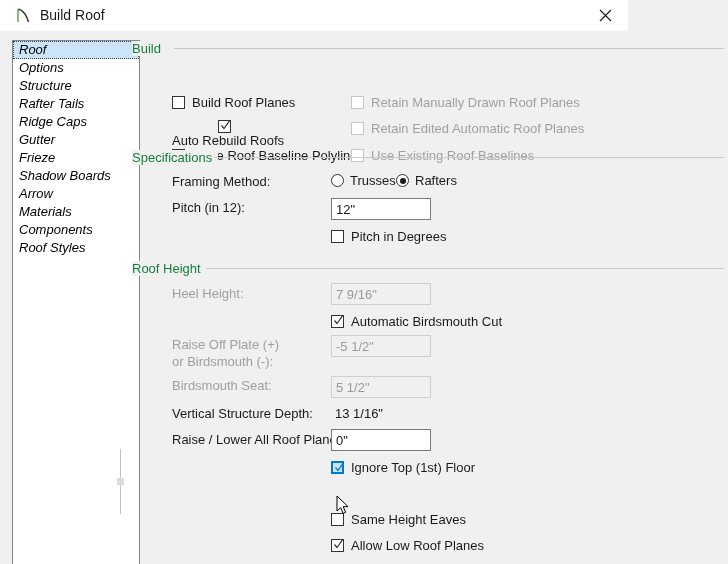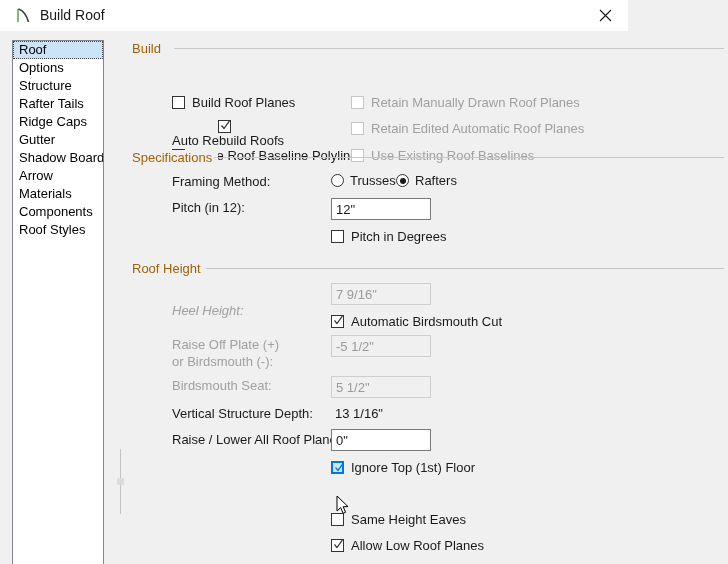--- a/index.html
+++ b/index.html
@@ -54,26 +54,27 @@
     position: absolute;
     left: 0; top: 31px;
     width: 728px; height: 533px;
     background: #f0f0f0;
   }
 
   
   #sidebar {
     position: absolute;
     left: 12px; top: 9px;
-    width: 92px; height: 524px;
+    width: 128px; height: 524px;
     background: #ffffff;
     border: 1px solid #828790;
     border-bottom: none;
     box-sizing: border-box;
     overflow: hidden;
+    font-style: italic;
   }
   .side-item {
     height: 18px;
     line-height: 18px;
     padding-left: 6px;
     font-size: 13px;
     color: #000;
     white-space: nowrap;
     box-sizing: border-box;
     cursor: default;
@@ -102,21 +103,21 @@
   #panel {
     position: absolute;
     left: 130px; top: 0;
     width: 598px; height: 533px;
   }
 
   
   .group-title {
     position: absolute;
     font-size: 13px;
-    color: #a16207;
+    color: #15803d;
     white-space: nowrap;
     background: #f0f0f0;
     padding-right: 6px;
   }
   .group-rule {
     position: absolute;
     height: 1px;
     background: #c8c8c8;
   }
 
@@ -245,20 +246,21 @@
 
 <div id="content">
 
   <div id="sidebar">
     <div class="side-item selected"><span>Roof</span></div>
     <div class="side-item"><span>Options</span></div>
     <div class="side-item"><span>Structure</span></div>
     <div class="side-item"><span>Rafter Tails</span></div>
     <div class="side-item"><span>Ridge Caps</span></div>
     <div class="side-item"><span>Gutter</span></div>
+    <div class="side-item"><span>Frieze</span></div>
     <div class="side-item"><span>Shadow Boards</span></div>
     <div class="side-item"><span>Arrow</span></div>
     <div class="side-item"><span>Materials</span></div>
     <div class="side-item"><span>Components</span></div>
     <div class="side-item"><span>Roof Styles</span></div>
   </div>
 
   <div id="splitter-line"></div>
   <div id="splitter-grip"></div>
 
@@ -314,21 +316,21 @@
     <input class="tbox" type="text" style="left: 201px; top: 167px; width: 100px; height: 22px;" value="12&quot;">
 
     <div class="cbrow" style="left:201px; top:197px;">
       <span class="box"></span>
       <span class="txt">Pitch in Degrees</span>
     </div>
 
     <div class="group-title" style="left:2px; top:230px;">Roof Height</div>
     <div class="group-rule" style="left:76px; top:237px; width:518px;"></div>
 
-    <div class="lbl dim" style="left:42px; top:272px;font-style:italic;">Heel Height:</div>
+    <div class="lbl dim" style="left:42px; top:255px;">Heel Height:</div>
     <input class="tbox disabled" type="text" readonly="" style="left: 201px; top: 252px; width: 100px; height: 22px;" value="7 9/16&quot;">
 
     <div class="cbrow" style="left:201px; top:282px;">
       <span class="box">
         <svg class="tick" viewBox="0 0 11 13">
             <path d="M1.5 6.5 L4 9.5 L9.5 1.8" stroke="#333" stroke-width="1.2" fill="none"></path>
           </svg>
       </span>
       <span class="txt">Automatic Birdsmouth Cut</span>
     </div>

